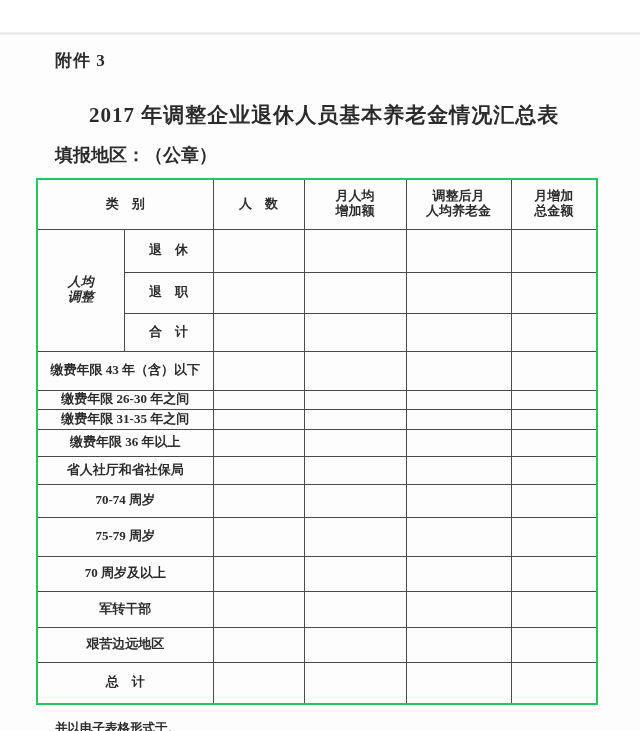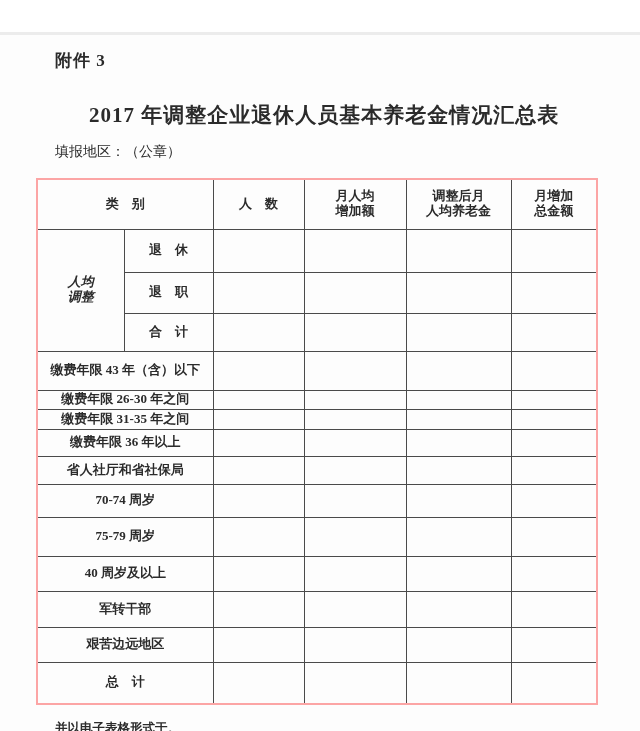--- a/index.html
+++ b/index.html
@@ -30,30 +30,30 @@
     width: 640px;
     text-align: center;
     font-size: 21px;
     font-weight: bold;
     letter-spacing: 1px;
     padding-left: 8px;
   }
   .region {
     position: absolute;
     left: 55px; top: 108px;
-    font-size: 14px;
-    font-weight: normal;
+    font-size: 18px;
+    font-weight: bold;
   }
   table.form {
     position: absolute;
     left: 36px; top: 143px;
     width: 561px;
     border-collapse: collapse;
     table-layout: fixed;
-    border: 2px solid #fca5a5;
+    border: 2px solid #22c55e;
   }
   table.form td {
     border: 1px solid #4a4a4a;
     text-align: center;
     vertical-align: middle;
     font-size: 13px;
     font-weight: bold;
     padding: 0 2px;
     line-height: 1.15;
     overflow: hidden;
@@ -172,21 +172,21 @@
           <td></td>
     </tr>
     <tr style="height:39px">
       <td colspan="2">75-79 周岁</td>
       <td></td>
           <td></td>
           <td></td>
           <td></td>
     </tr>
     <tr style="height:35px">
-      <td colspan="2">40 周岁及以上</td>
+      <td colspan="2">70 周岁及以上</td>
       <td></td>
           <td></td>
           <td></td>
           <td></td>
     </tr>
     <tr style="height:36px">
       <td colspan="2">军转干部</td>
       <td></td>
           <td></td>
           <td></td>

